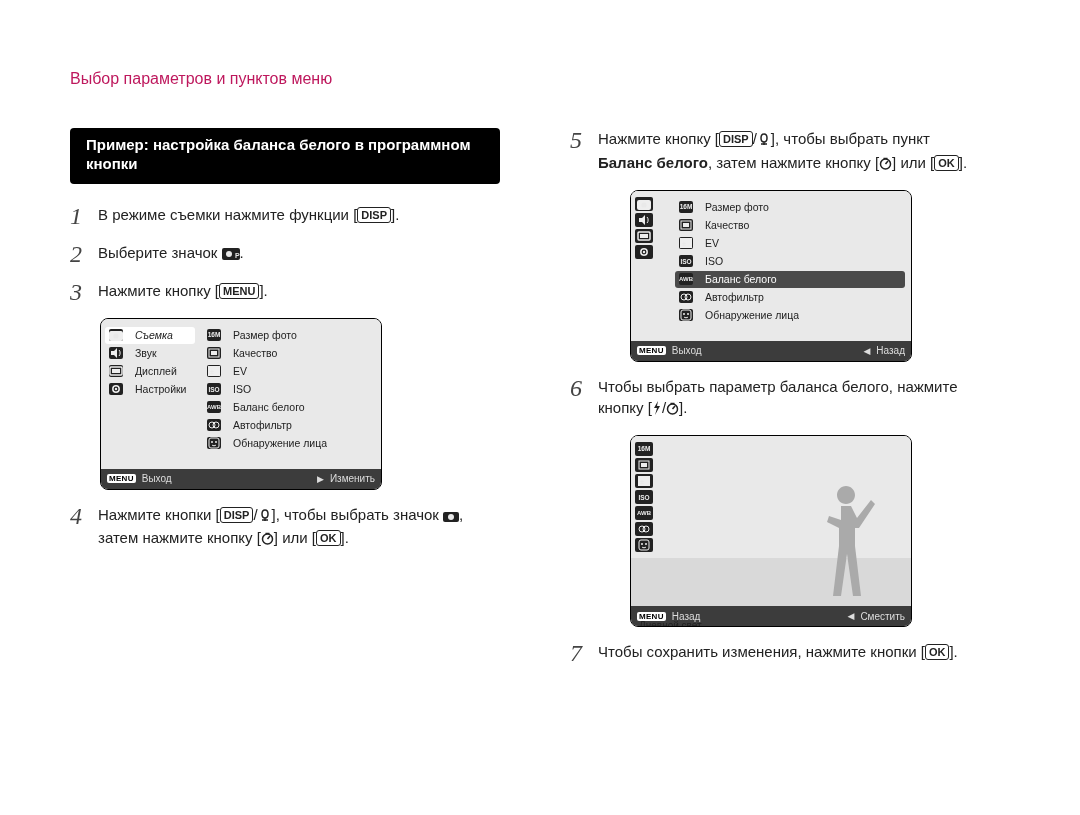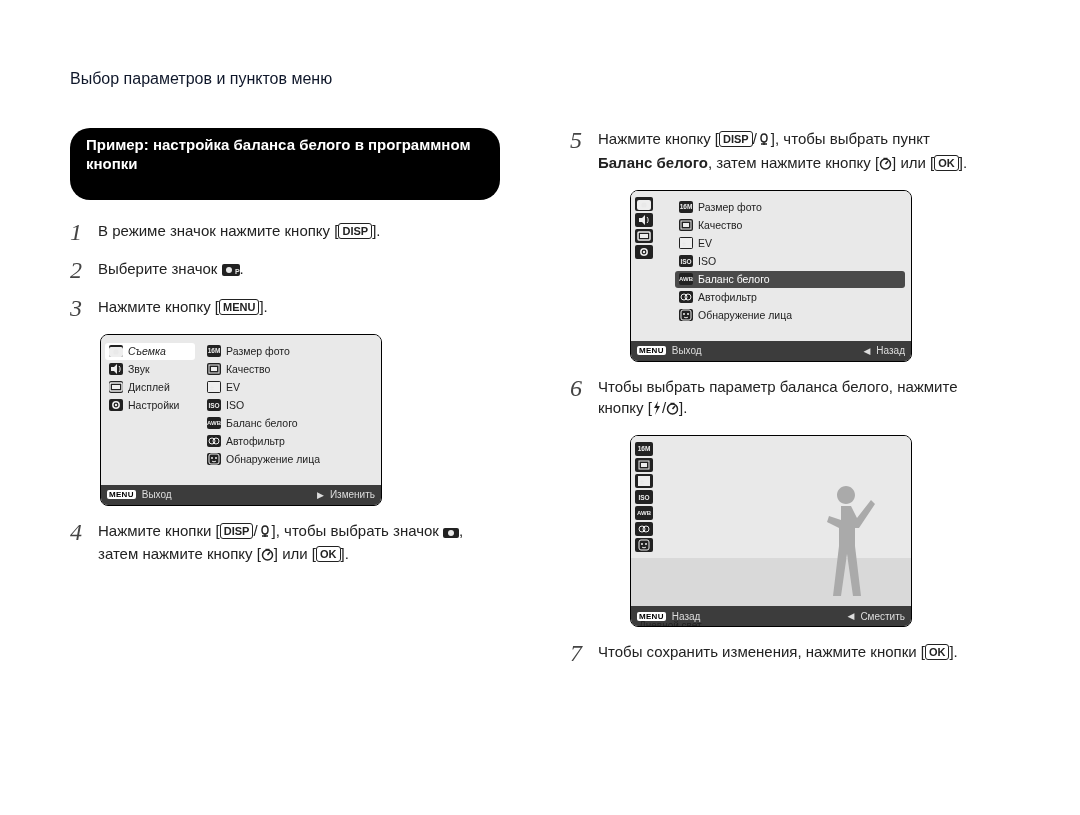--- a/index.html
+++ b/index.html
@@ -12,38 +12,38 @@
     height: 815px;
   }
   .page {
     position: relative;
     width: 1080px;
     height: 815px;
     box-sizing: border-box;
     padding: 70px 70px 0 70px;
   }
   .running-head {
-    color: #0f172a;
+    color: #be185d;
     font-size: 16px;
     margin-bottom: 40px;
   }
   .cols {
     display: flex;
     gap: 70px;
   }
   .col {
     width: 430px;
   }
 
   
   .pill {
     background: #000;
     color: #fff;
-    border-radius: 20px;
-    padding: 8px 16px 26px 16px;
+    border-radius: 4px;
+    padding: 8px 16px 10px 16px;
     font-size: 15px;
     font-weight: bold;
     line-height: 1.25;
     margin-bottom: 20px;
   }
 
   
   .step {
     display: flex;
     align-items: flex-start;
@@ -106,21 +106,21 @@
   .lcd-right {
     flex: 1;
     padding: 8px 6px 4px 4px;
     display: flex;
     flex-direction: column;
     gap: 1px;
   }
   .m-item {
     display: flex;
     align-items: center;
-    gap: 5px;
+    gap: 12px;
     padding: 2px 4px;
     border-radius: 3px;
     line-height: 13px;
   }
   .m-item.sel { background: #fff; font-style: italic; }
   .m-item.sel-dark { background: #4a4a4a; color: #fff; }
   .mi-icon {
     width: 14px;
     height: 12px;
     background: #222;
@@ -240,21 +240,21 @@
 
     <div class="col">
       <div class="pill">
         <span>Пример: настройка баланса белого в программном</span><br>
         <span>кнопки</span>
       </div>
 
       <div class="step">
         <div class="step-num">1</div>
         <div class="step-body">
-          <span>В режиме значок нажмите кнопку [</span><span class="btn-box">DISP</span><span>].</span>
+          <span>В режиме съемки нажмите функции [</span><span class="btn-box">DISP</span><span>].</span>
         </div>
       </div>
 
       <div class="step">
         <div class="step-num">2</div>
         <div class="step-body">
           <span>Выберите значок </span><span class="glyph"><svg width="18" height="14">
                 <rect x="0" y="2" width="18" height="12" rx="2" fill="#222"></rect>
                 <circle cx="7" cy="8" r="3" fill="#e9e9e9"></circle>
                 <text x="13" y="12" font-size="7" fill="#e9e9e9" font-weight="bold">P</text>

